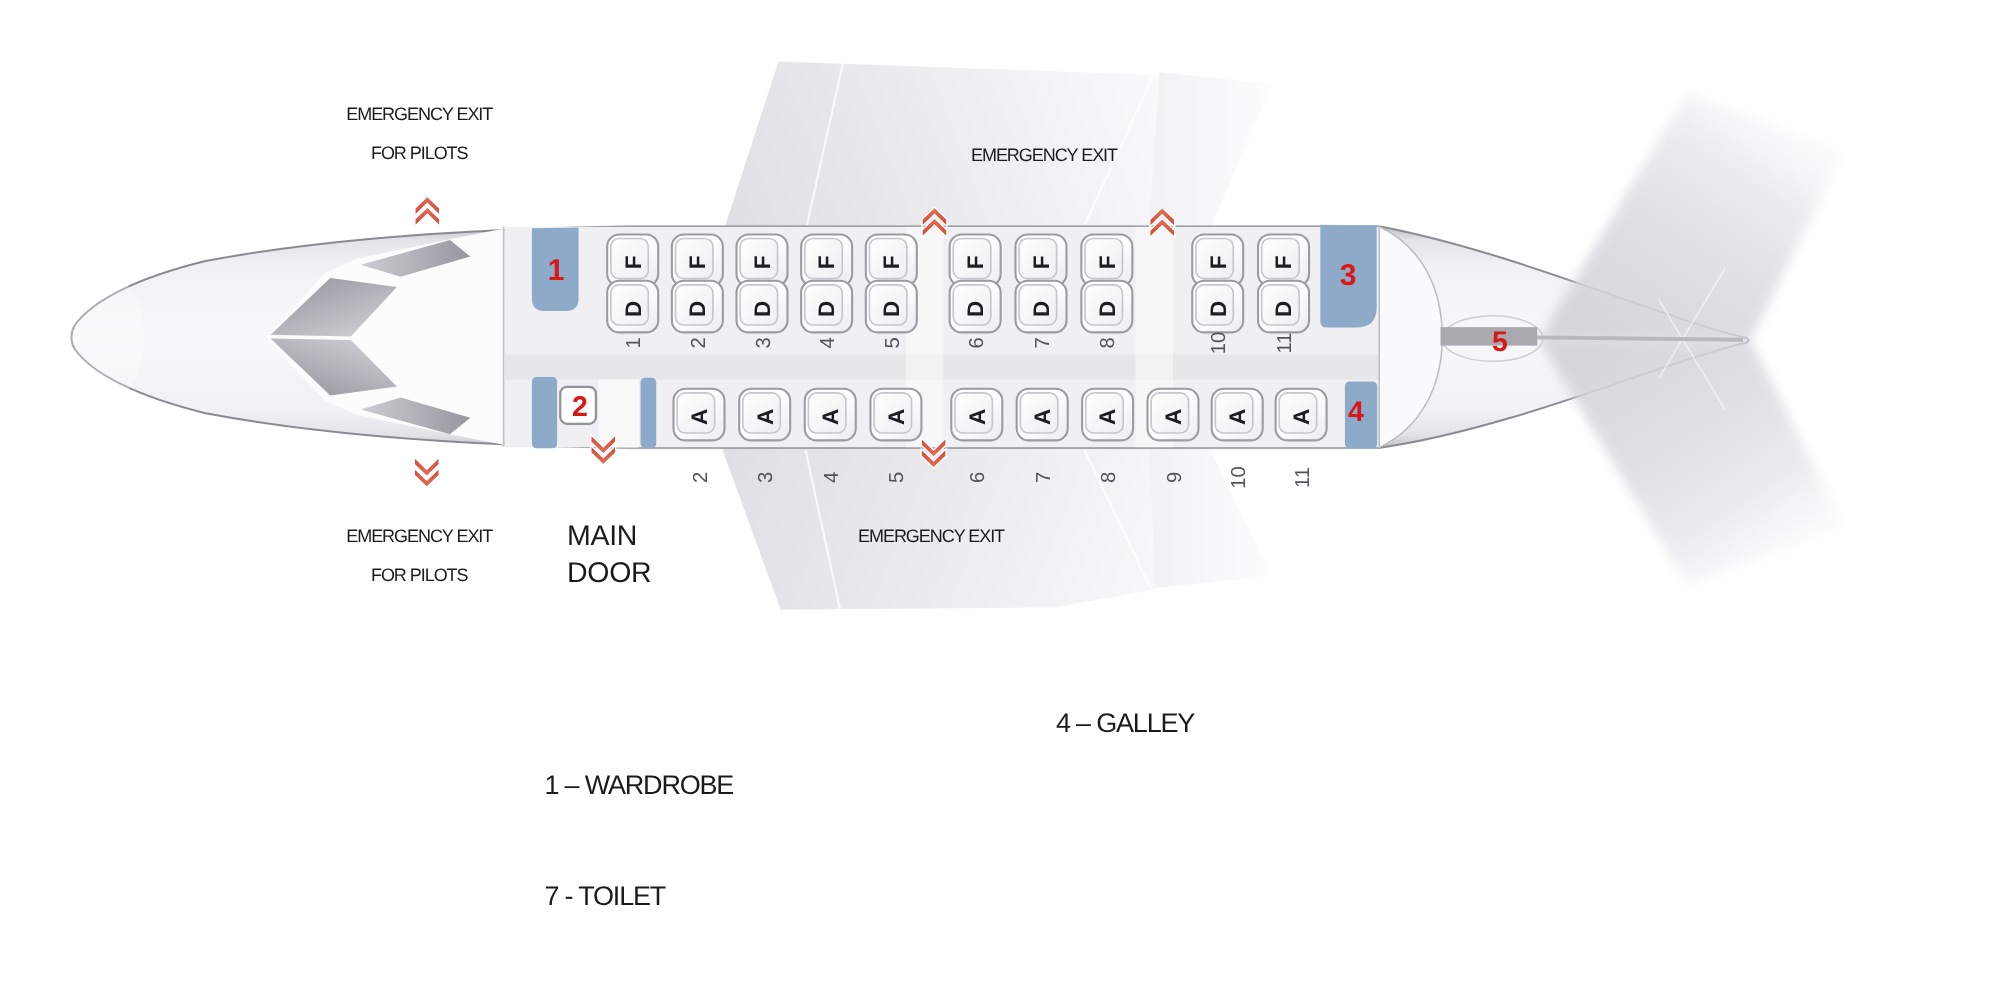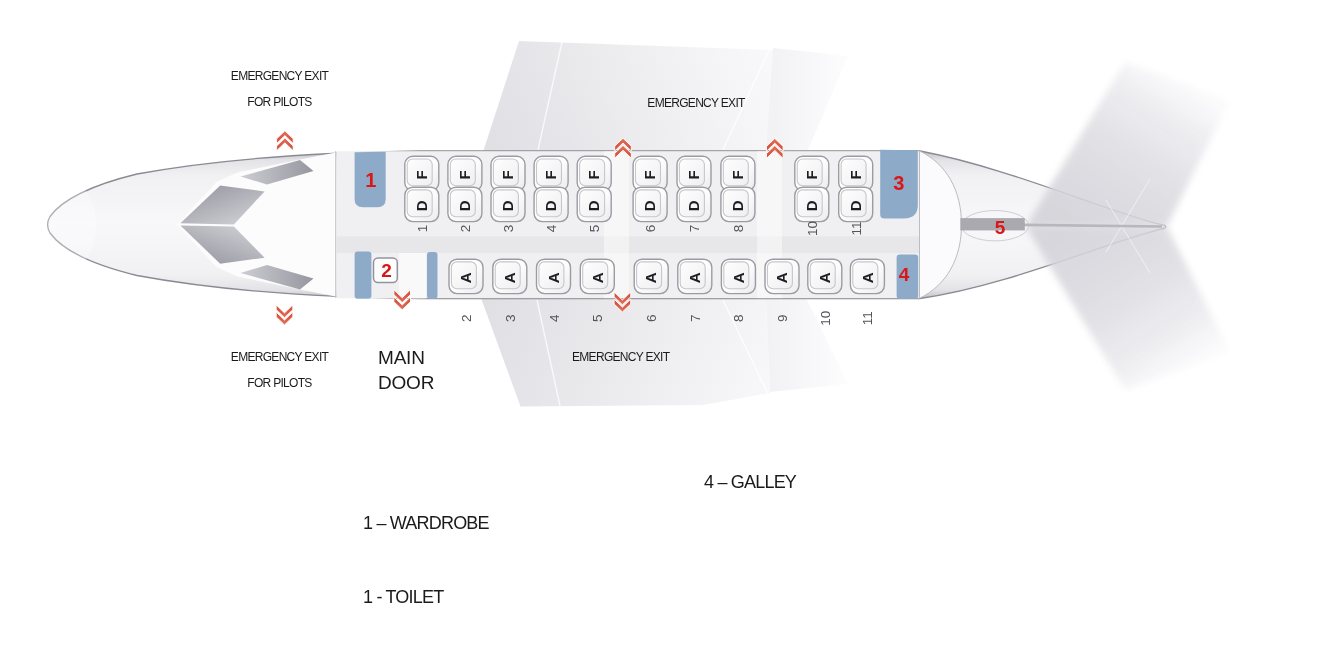--- a/index.html
+++ b/index.html
@@ -328,13 +328,13 @@
         <path d="M-8.3,-2 L0,-10 L8.3,-2 L8.3,2.8 L0,-5.2 L-8.3,2.8 Z" fill="url(#gch)" stroke="#fff" stroke-width="0.9"></path>
         <path d="M-8.3,5.2 L0,-2.8 L8.3,5.2 L8.3,10 L0,2 L-8.3,10 Z" fill="url(#gch)" stroke="#fff" stroke-width="0.9"></path>
       </g>
 <text x="370.8" y="186.7" text-anchor="middle" font-size="20" font-weight="bold" fill="#da1717">1</text>
 <text x="386.6" y="277.44" text-anchor="middle" font-size="19" font-weight="bold" fill="#da1717">2</text>
 <text x="898.7" y="190.2" text-anchor="middle" font-size="20" font-weight="bold" fill="#da1717">3</text>
 <text x="904.0" y="280.84" text-anchor="middle" font-size="19" font-weight="bold" fill="#da1717">4</text>
 <text x="1000.0" y="233.84" text-anchor="middle" font-size="19" font-weight="bold" fill="#da1717">5</text>
 </svg>
 <div class="lbl" style="left:279.5px;top:64.4px;transform:translateX(-50%);text-align:center;">EMERGENCY EXIT<br>FOR PILOTS</div><div class="lbl" style="left:696px;top:91.4px;transform:translateX(-50%);">EMERGENCY EXIT</div><div class="lbl" style="left:279.5px;top:345.4px;transform:translateX(-50%);text-align:center;">EMERGENCY EXIT<br>FOR PILOTS</div><div class="lbl" style="left:378px;top:344.7px;font-size:19px;letter-spacing:-0.2px;">MAIN<br>DOOR</div><div class="lbl" style="left:620.7px;top:345.4px;transform:translateX(-50%);">EMERGENCY EXIT</div>
-<div class="leg" style="left:363px;top:490.75px;margin-top:21px;">1 – WARDROBE</div><div class="leg" style="left:363px;top:585.75px;">1 - TOILET</div><div class="leg" style="left:704px;top:471px;">4 – GALLEY</div>
+<div class="leg" style="left:363px;top:490.75px;margin-top:21px;">1 – WARDROBE</div><div class="leg" style="left:363px;top:585.75px;">7 - TOILET</div><div class="leg" style="left:704px;top:471px;">4 – GALLEY</div>
 </div>
 </body></html>

